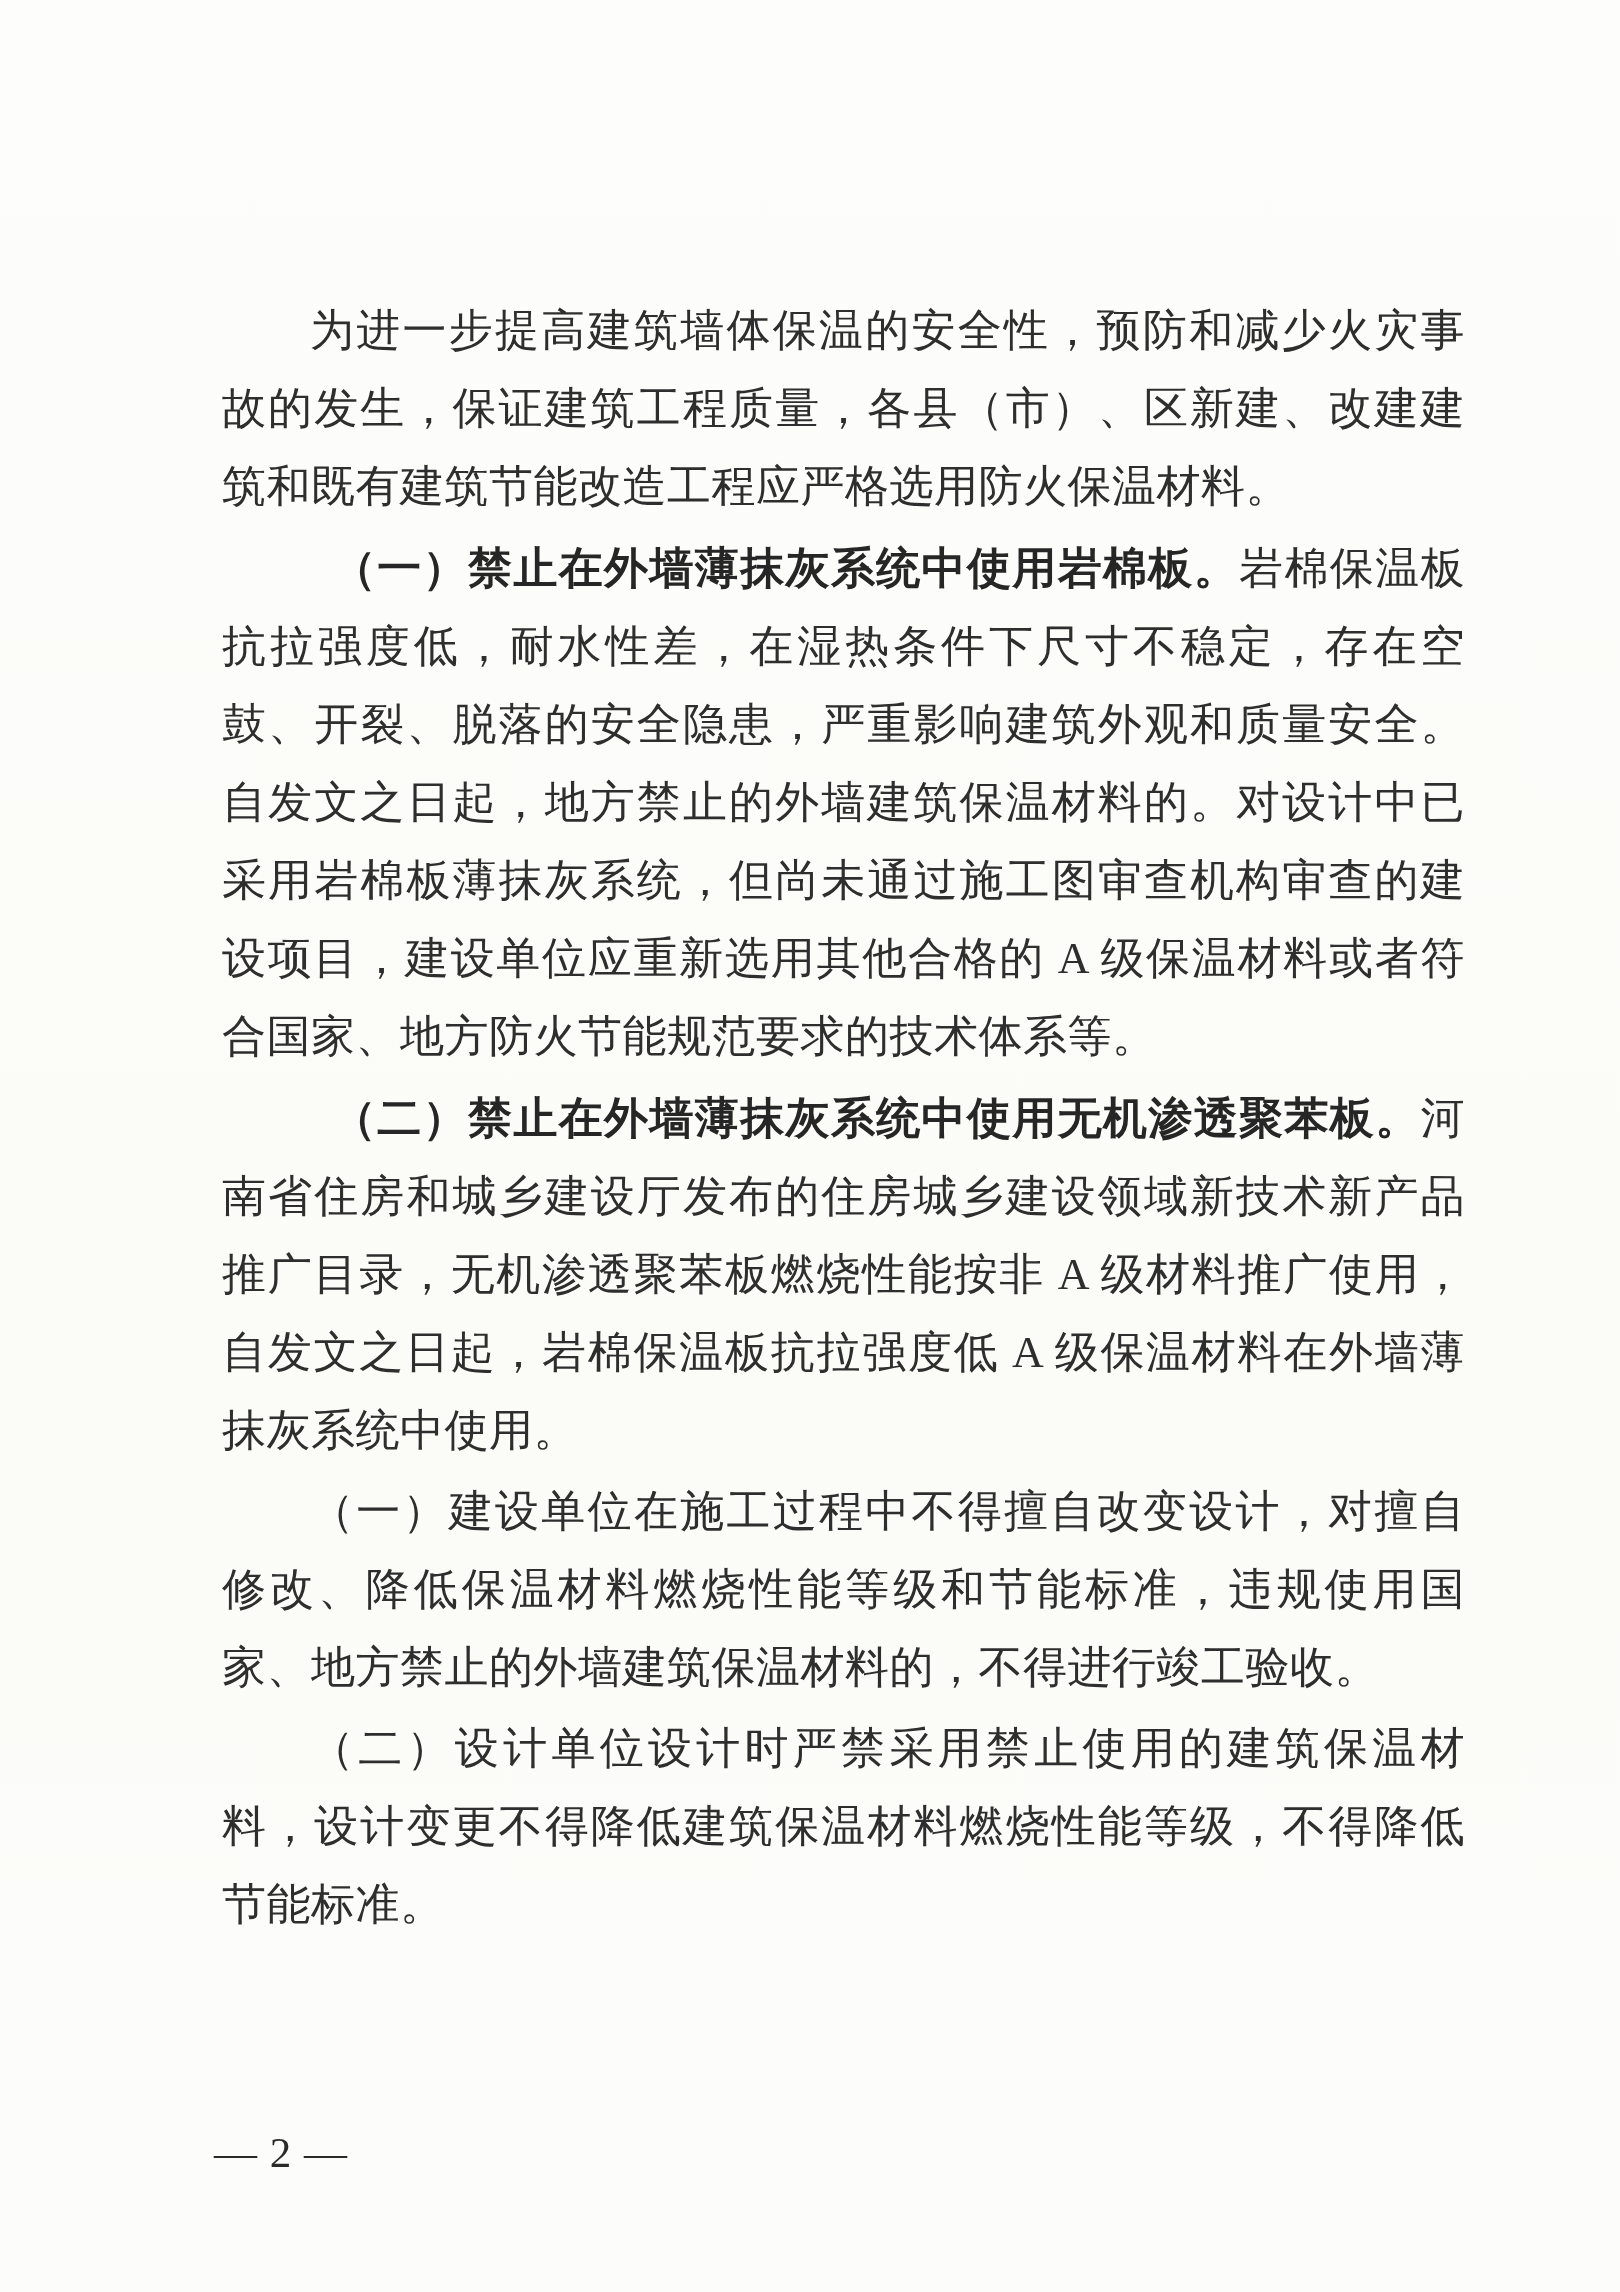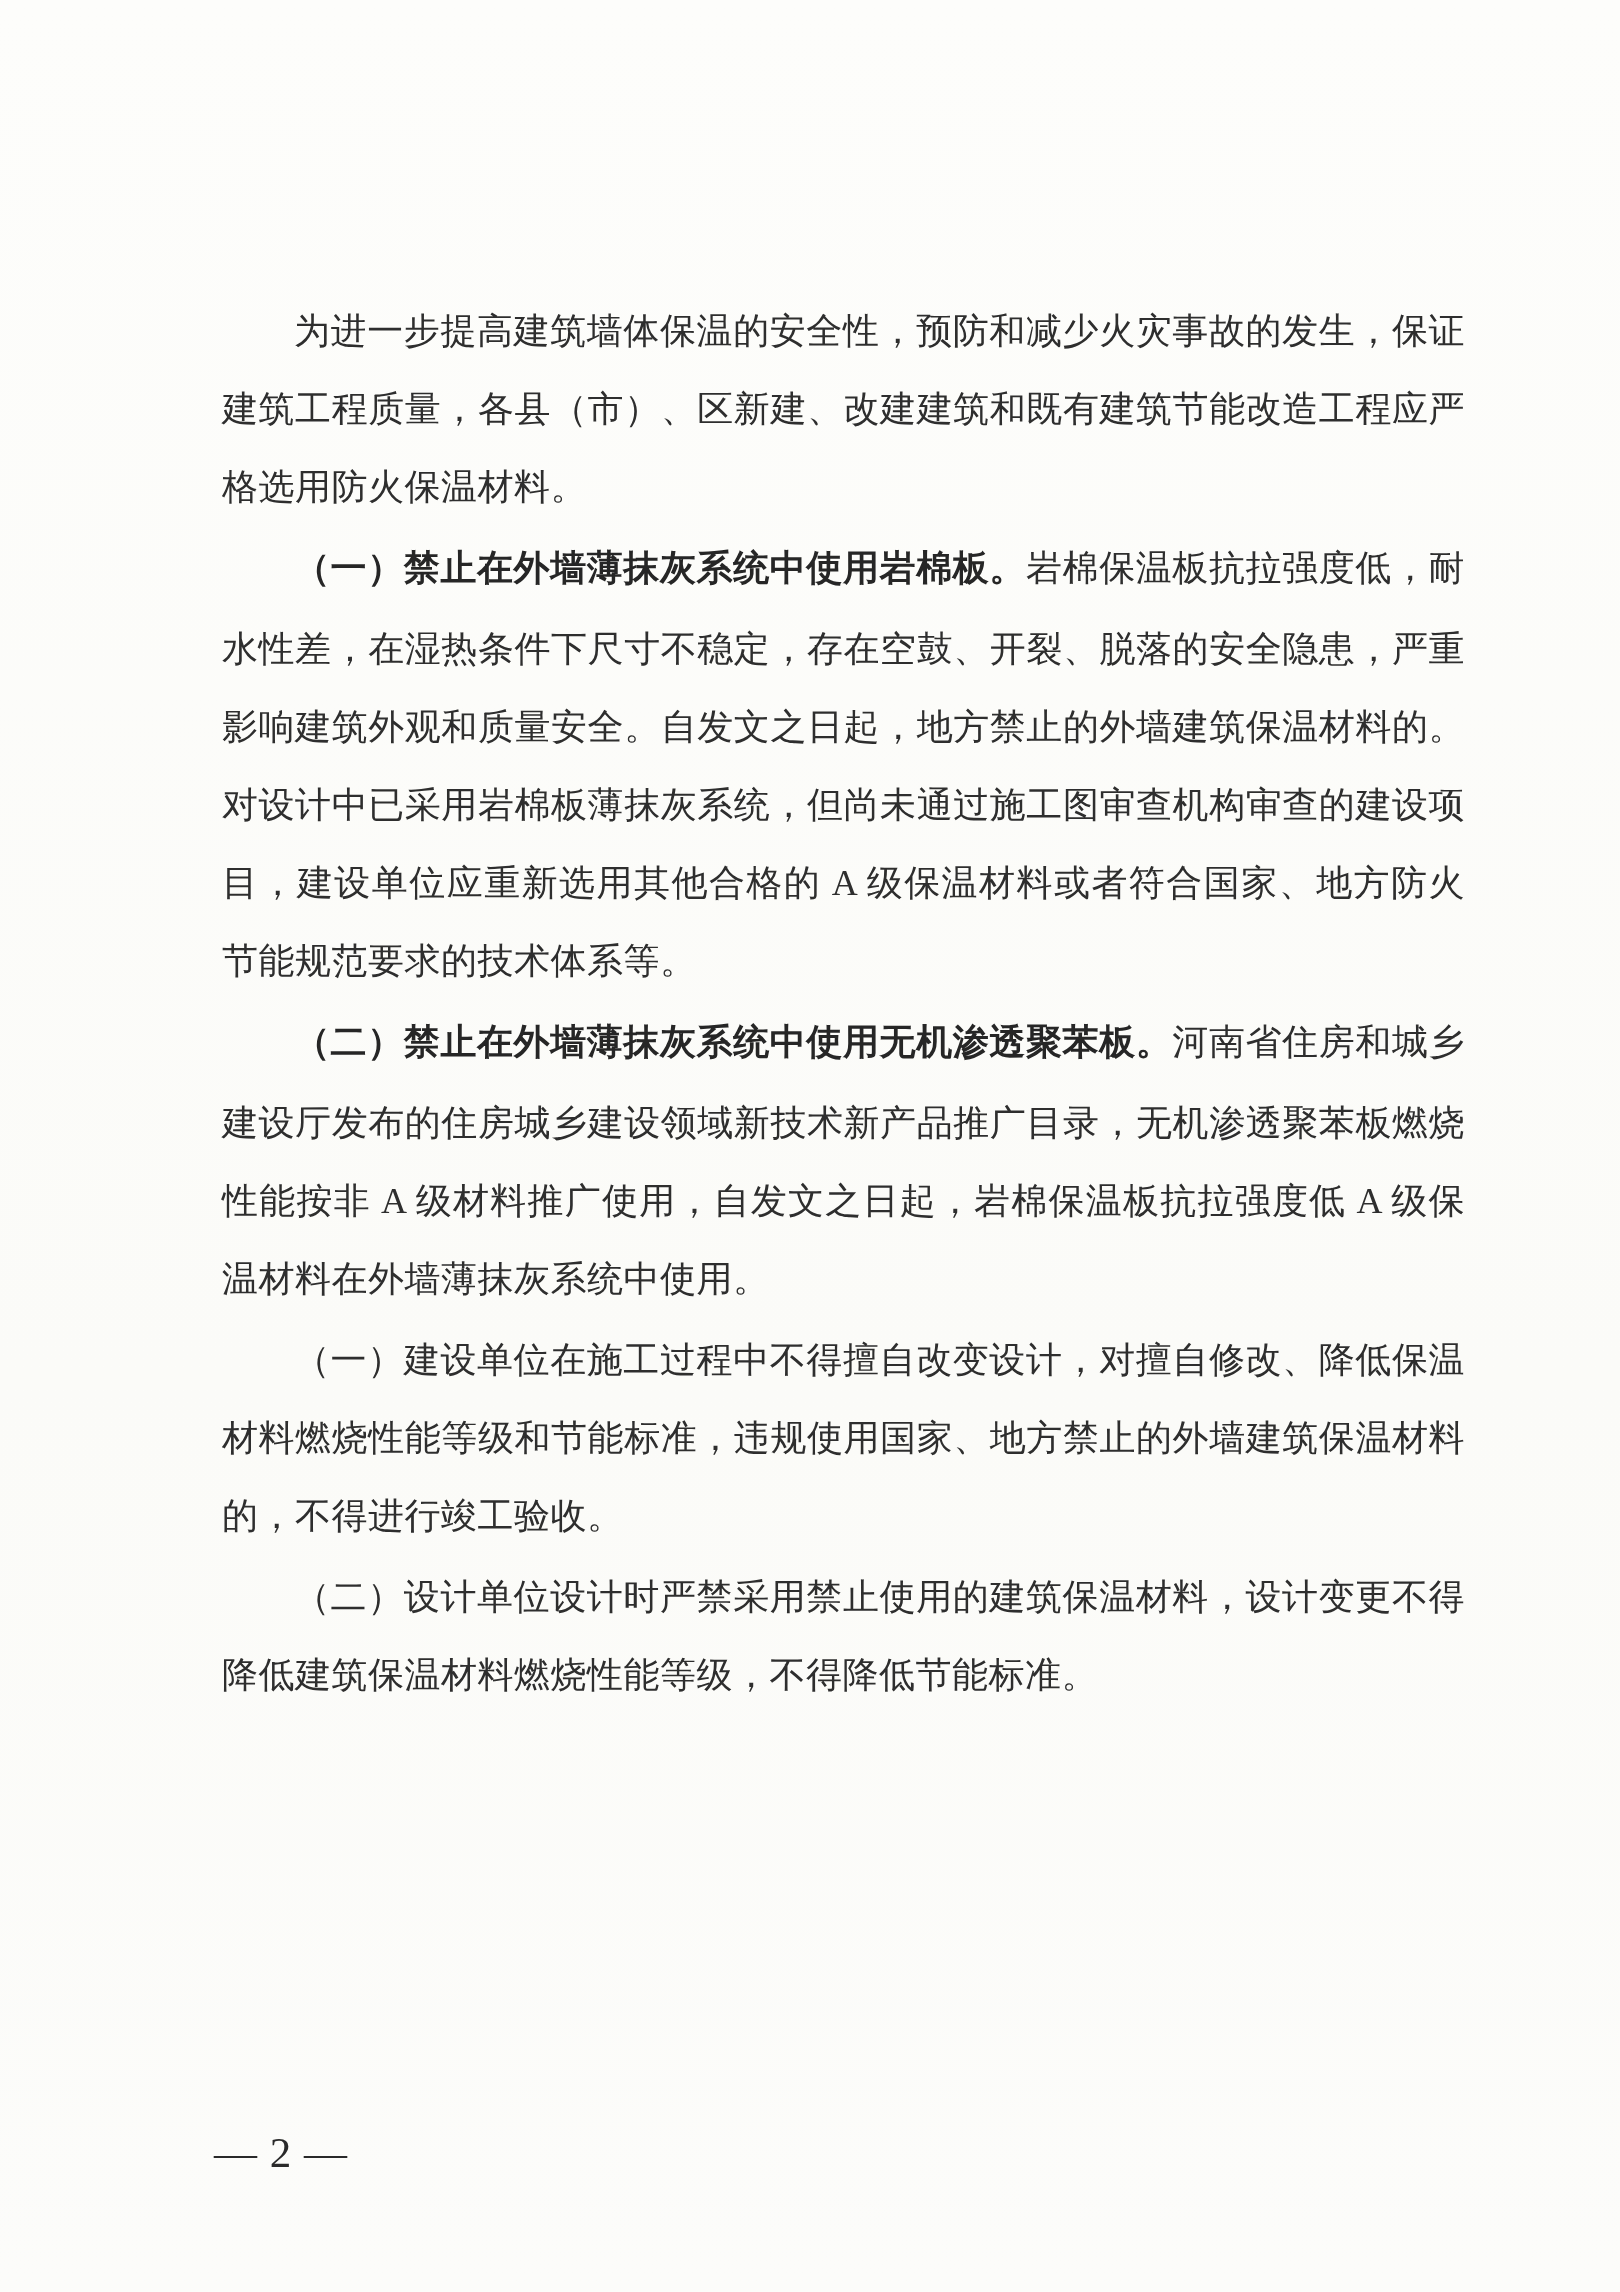--- a/index.html
+++ b/index.html
@@ -17,39 +17,40 @@
   .sheet {
     position: absolute;
     inset: 0;
     background: linear-gradient(180deg, #fdfdfb 0%, #fbfbf8 60%, #fcfcfa 100%);
   }
   .content {
     position: absolute;
     left: 222px;
     top: 292px;
     width: 1243px;
-    font-size: 36px;
+    font-size: 44px;
     line-height: 78px;
     color: #2e2e2e;
     text-align: justify;
     text-justify: inter-ideograph;
     letter-spacing: 0.5px;
   }
   .content p {
     margin: 0;
     padding: 0;
     text-indent: 2em;
   }
   .content p + p {
     margin-top: 2.9px;
   }
   .lead {
-    font-family: Liberation Mono, monospace;
+    font-family: Liberation Sans, sans-serif;
     font-weight: 700;
     color: #262626;
+    margin-left: 22px;
   }
   p.heading {
     font-family: "Liberation Sans", "DejaVu Sans", sans-serif;
     font-weight: 700;
     color: #222222;
   }
   .footer {
     position: absolute;
     left: 214px;
     top: 2123px;

